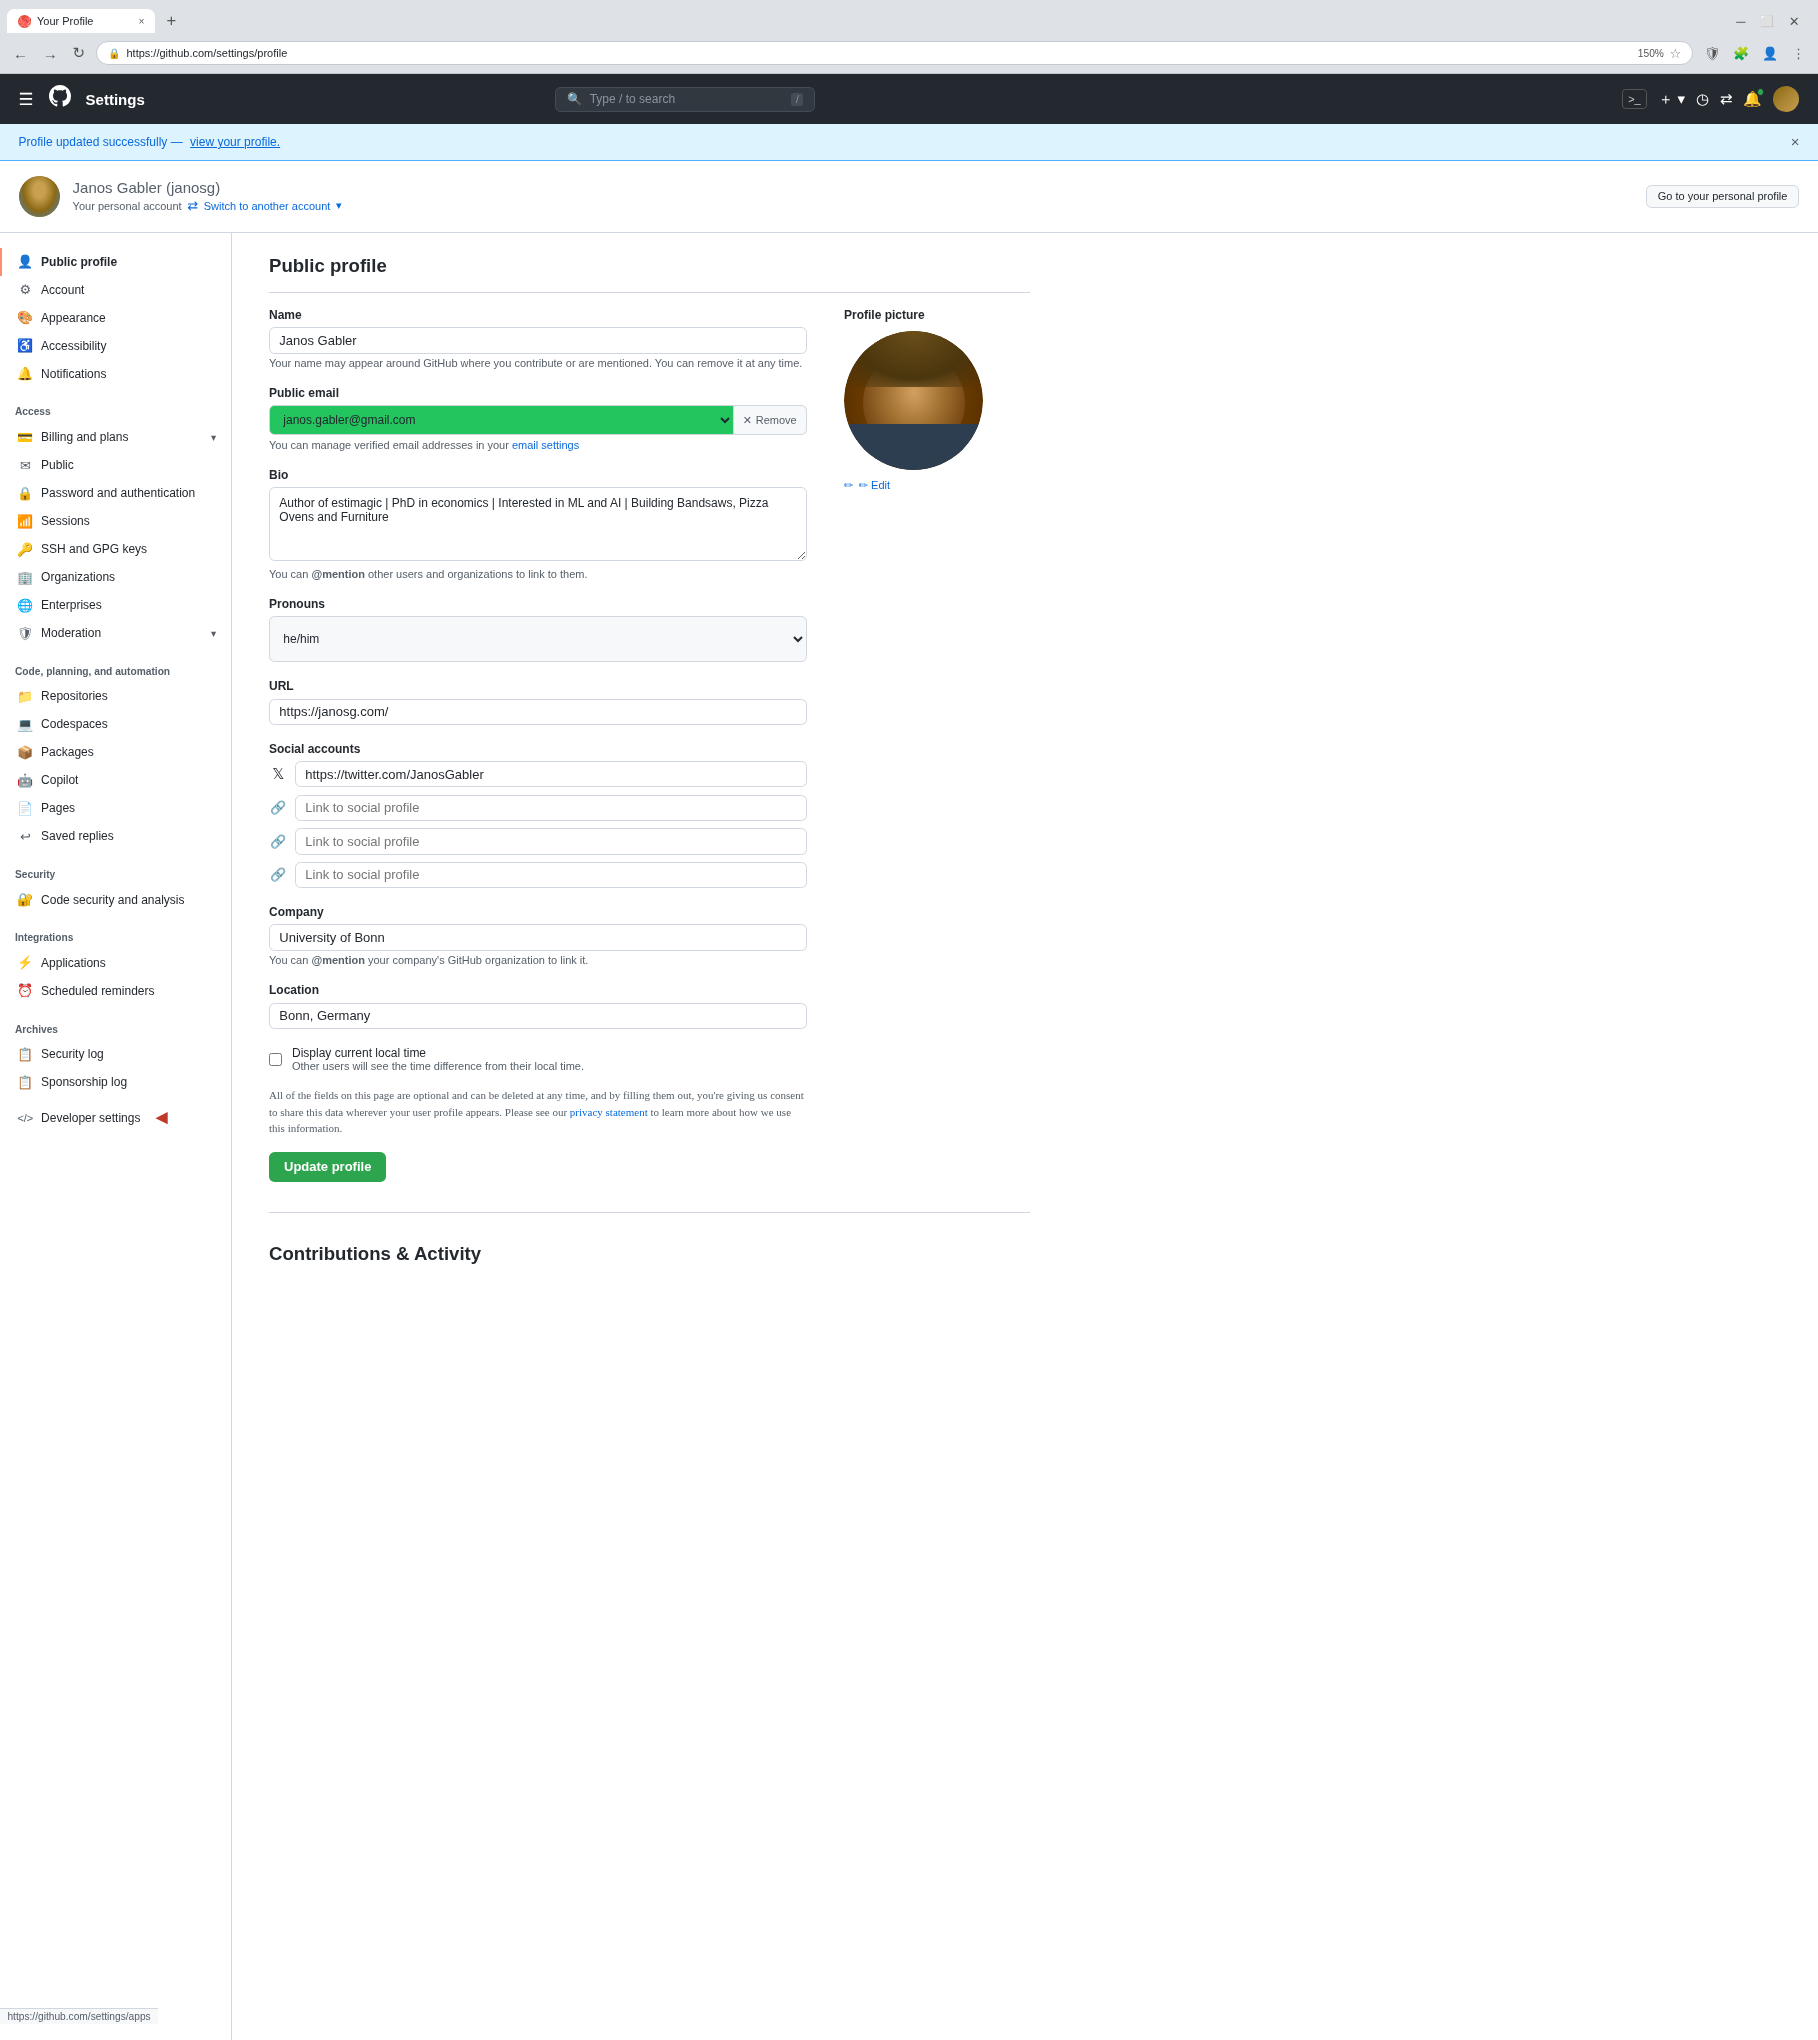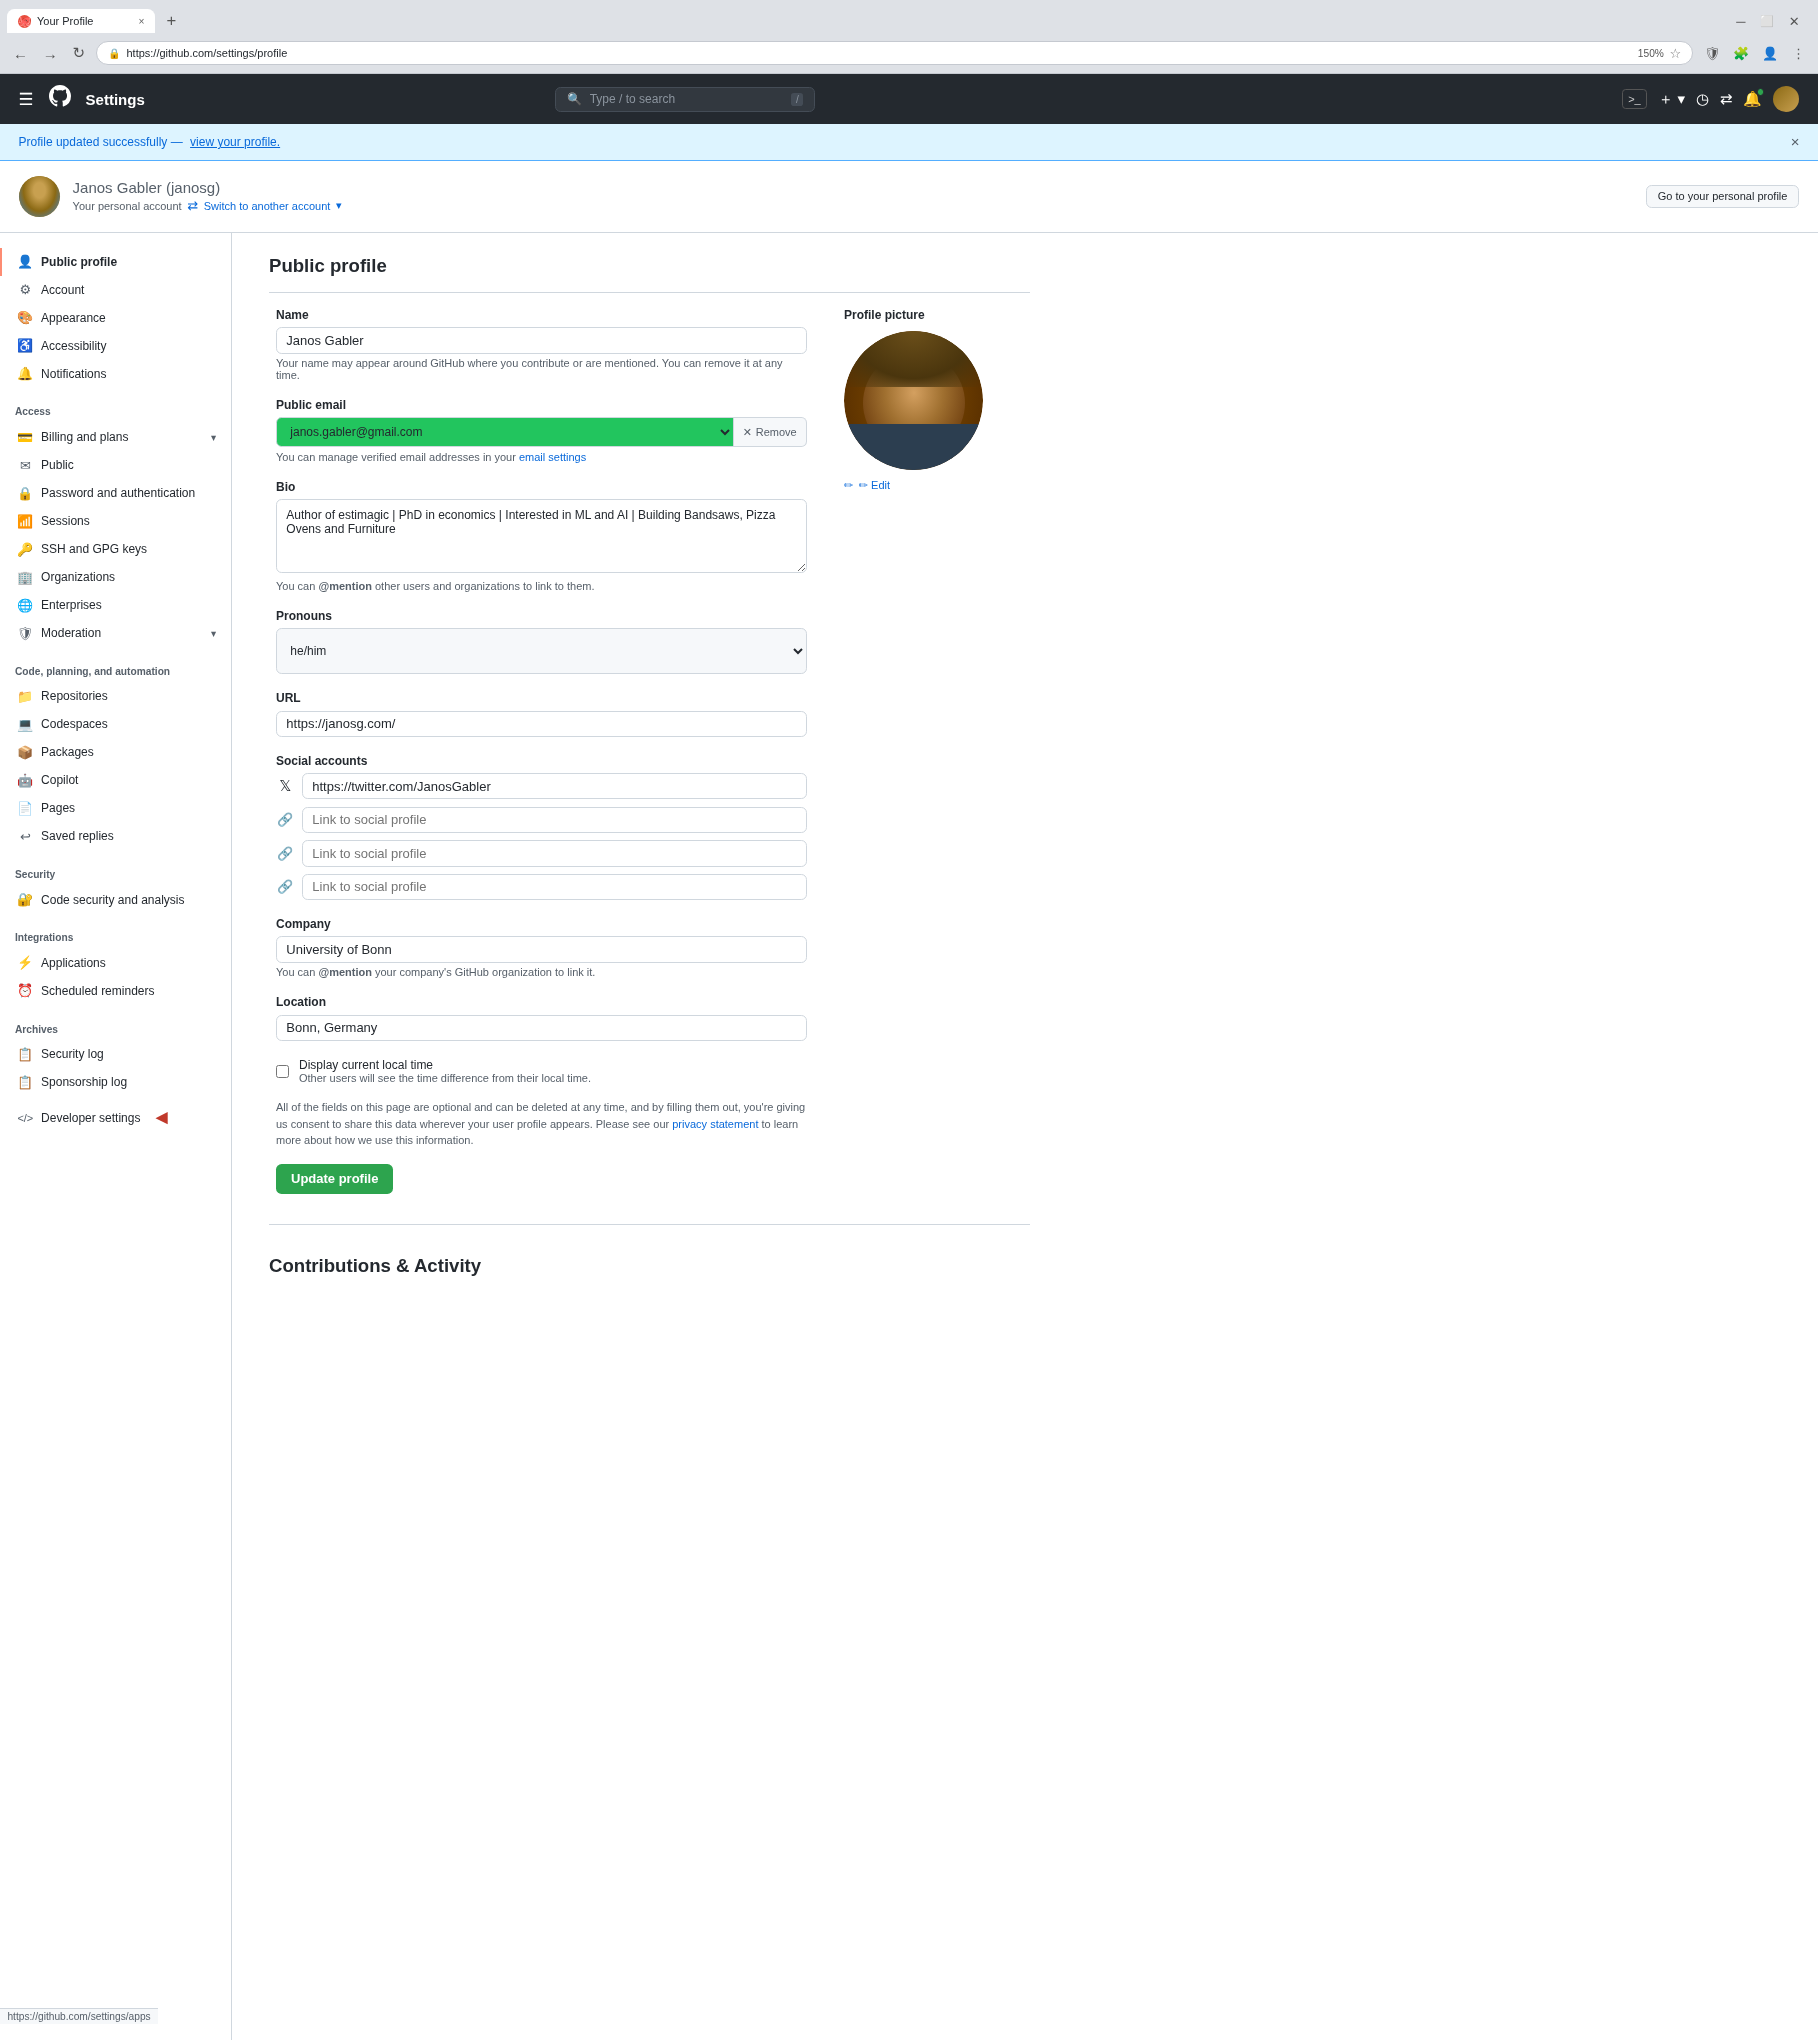--- a/index.html
+++ b/index.html
@@ -62,21 +62,21 @@
     .red-arrow::after { content: '◄'; color: #c0392b; font-size: 20.4px; margin-left: 3.7px; }
 
     
     .content { flex: 1; padding: 22px 37px; max-width: 835px; }
 
     
     .page-title { font-size: 18.6px; font-weight: 600; color: #24292f; margin-bottom: 15px; padding-bottom: 15px; border-bottom: 0.9px solid #d0d7de; }
 
     
     .form-columns { display: flex; gap: 37px; }
-    .form-main { flex: 1; margin-left: 7px; }
+    .form-main { flex: 1; }
     .form-sidebar { width: 186px; }
 
     
     .form-group { margin-bottom: 16.7px; }
     .form-label { font-size: 12px; font-weight: 600; color: #24292f; margin-bottom: 5.6px; display: block; }
     .form-input { width: 100%; padding: 4.6px 9.3px; border: 0.9px solid #d0d7de; border-radius: 5.6px; font-size: 13px; color: #24292f; background: #fff; outline: none; }
     .form-hint { font-size: 11px; color: #57606a; margin-top: 3.7px; }
     .form-hint a { color: #0969da; text-decoration: none; cursor: pointer; }
 
     
@@ -430,21 +430,21 @@
         
         <div class="checkbox-row">
           <input type="checkbox" id="local-time" style="">
           <div>
             <label class="checkbox-label" for="local-time">Display current local time</label>
             <div class="checkbox-hint">Other users will see the time difference from their local time.</div>
           </div>
         </div>
 
         
-        <p class="disclaimer" style="margin-top:15px;">
+        <p class="disclaimer" style="margin-top:15px;font-family:Liberation Serif, serif;">
           <span>All of the fields on this page are optional and can be deleted at any time, and by filling them out, you're giving us consent to share this data wherever your user profile appears. Please see our</span>
           <a style="color:#0969da; cursor:pointer;">privacy statement</a>
           <span>to learn more about how we use this information.</span>
         </p>
 
         
         <button class="update-btn">Update profile</button>
       </div>
 
       <div class="form-sidebar">

